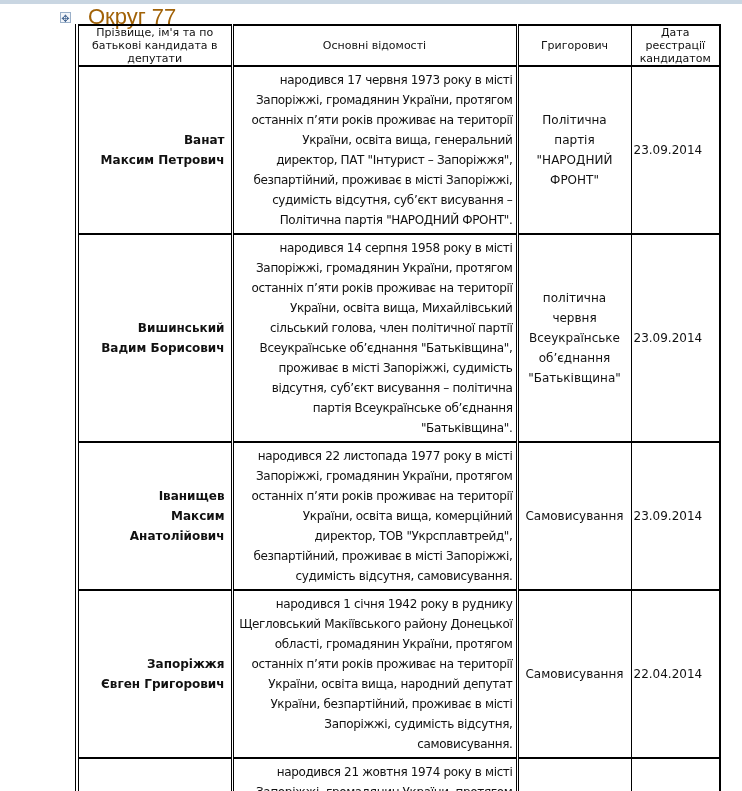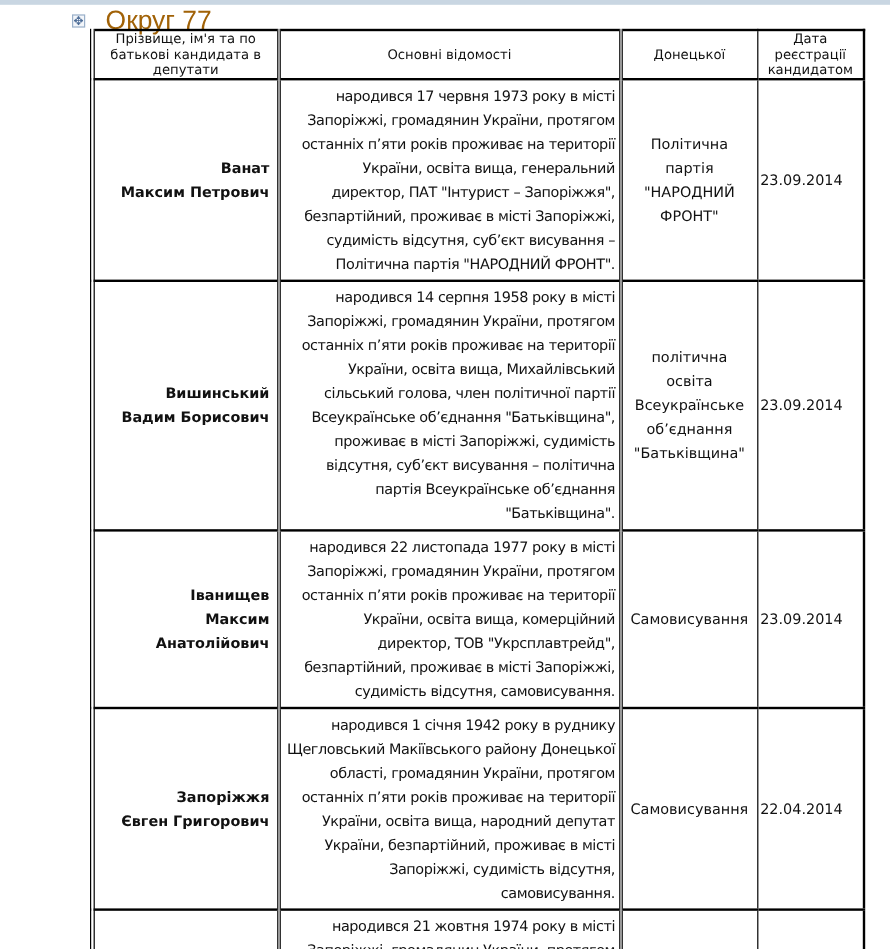--- a/index.html
+++ b/index.html
@@ -111,41 +111,41 @@
   <colgroup>
     <col class="c-name">
       <col class="c-info">
       <col class="c-nom">
       <col class="c-date">
   </colgroup>
   <thead>
     <tr>
       <th class="sep-double-right">Прізвище, ім'я та по батькові кандидата в депутати</th>
       <th class="sep-double-right">Основні відомості</th>
-      <th>Донецької</th>
+      <th>Григорович</th>
       <th>Дата реєстрації кандидатом</th>
     </tr>
   </thead>
   <tbody>
     <tr class="r1">
       <td class="name sep-double-right">
         <span class="line">Ванат</span>
         <span class="line">Максим Петрович</span>
       </td>
       <td class="info sep-double-right">народився 17 червня 1973 року в місті Запоріжжі, громадянин України, протягом останніх п’яти років проживає на території України, освіта вища, генеральний директор, ПАТ "Інтурист – Запоріжжя", безпартійний, проживає в місті Запоріжжі, судимість відсутня, суб’єкт висування – Політична партія "НАРОДНИЙ ФРОНТ".</td>
       <td class="nom">Політична партія "НАРОДНИЙ ФРОНТ"</td>
       <td class="date">23.09.2014</td>
     </tr>
     <tr class="r2">
       <td class="name sep-double-right">
         <span class="line">Вишинський</span>
         <span class="line">Вадим Борисович</span>
       </td>
       <td class="info sep-double-right">народився 14 серпня 1958 року в місті Запоріжжі, громадянин України, протягом останніх п’яти років проживає на території України, освіта вища, Михайлівський сільський голова, член політичної партії Всеукраїнське об’єднання "Батьківщина", проживає в місті Запоріжжі, судимість відсутня, суб’єкт висування – політична партія Всеукраїнське об’єднання "Батьківщина".</td>
-      <td class="nom">політична освіта Всеукраїнське об’єднання "Батьківщина"</td>
+      <td class="nom">політична червня Всеукраїнське об’єднання "Батьківщина"</td>
       <td class="date">23.09.2014</td>
     </tr>
     <tr class="r3">
       <td class="name sep-double-right">
         <span class="line">Іванищев</span>
         <span class="line">Максим Анатолійович</span>
       </td>
       <td class="info sep-double-right">народився 22 листопада 1977 року в місті Запоріжжі, громадянин України, протягом останніх п’яти років проживає на території України, освіта вища, комерційний директор, ТОВ "Укрсплавтрейд", безпартійний, проживає в місті Запоріжжі, судимість відсутня, самовисування.</td>
       <td class="nom">Самовисування</td>
       <td class="date">23.09.2014</td>

